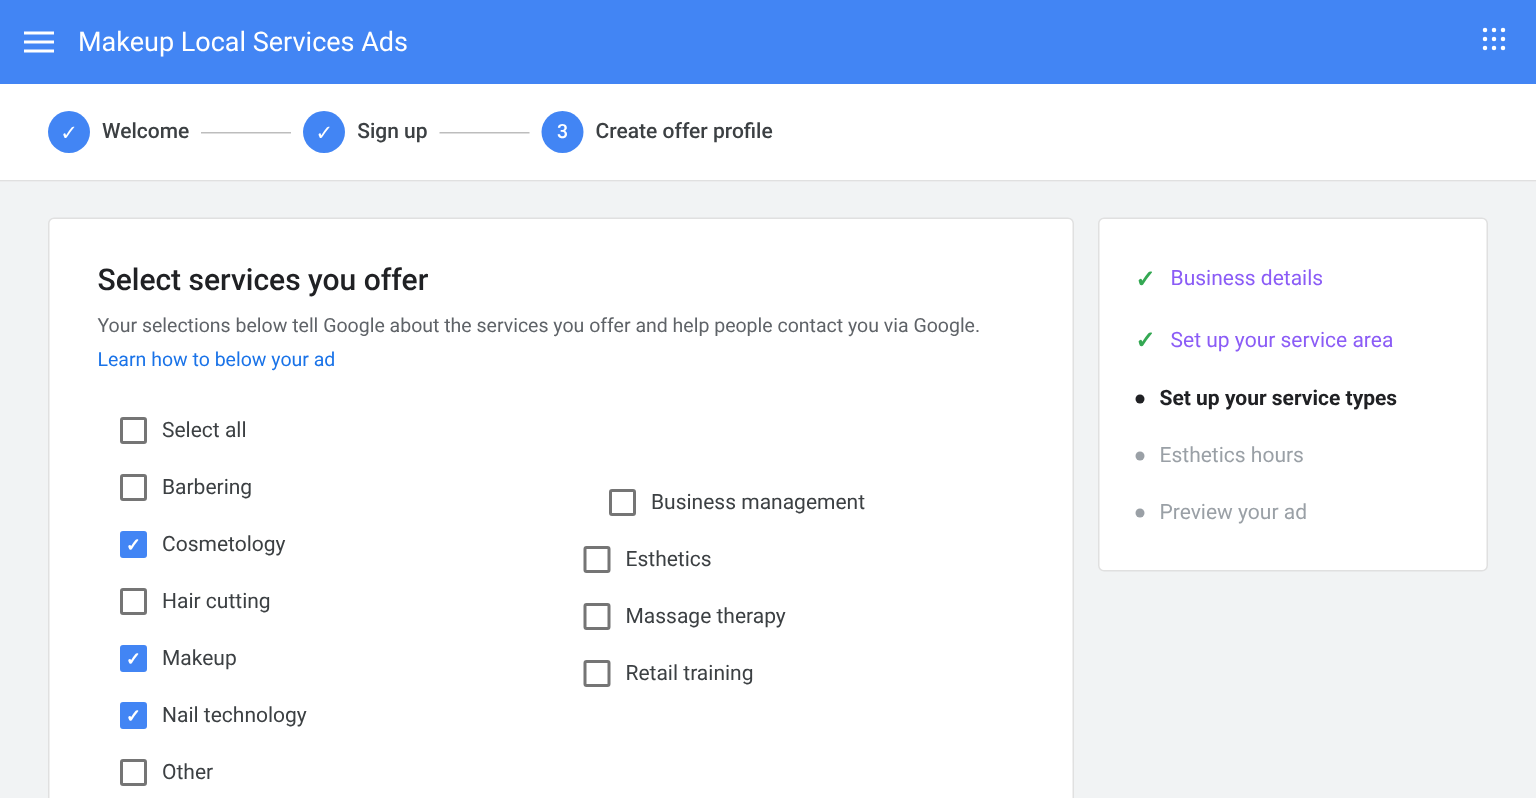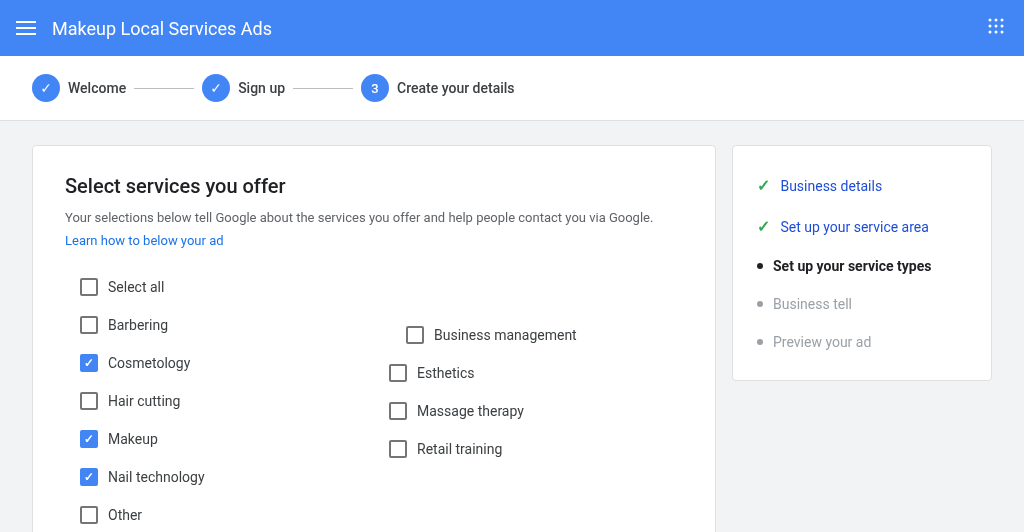--- a/index.html
+++ b/index.html
@@ -126,21 +126,21 @@
       display: flex;
       align-items: center;
       gap: 10px;
       padding: 10px 0;
       border-bottom: none;
     }
     .right-item:not(:last-child) { margin-bottom: 2px; }
     .right-check { color: #34a853; font-size: 16px; font-weight: bold; }
     .right-dot { width: 6px; height: 6px; border-radius: 50%; background: #202124; flex-shrink: 0; }
     .right-dot-gray { width: 6px; height: 6px; border-radius: 50%; background: #9aa0a6; flex-shrink: 0; }
-    .right-label { font-size: 14px; color: #1d4ed8; }
+    .right-label { font-size: 14px; color: #8b5cf6; }
     .right-label.active { font-weight: 700; color: #202124; text-align: center; }
     .right-label.inactive { color: #9aa0a6; }
   </style>
 </head>
 <body>
 
 <header class="header">
   <div class="header-left">
     <div class="hamburger-icon">
       <span></span>
@@ -170,21 +170,21 @@
     <span class="step-label">Welcome</span>
   </div>
   <div class="step-connector"></div>
   <div class="step">
     <div class="step-circle check"></div>
     <span class="step-label">Sign up</span>
   </div>
   <div class="step-connector"></div>
   <div class="step">
     <div class="step-circle">3</div>
-    <span class="step-label">Create your details</span>
+    <span class="step-label">Create offer profile</span>
   </div>
 </div>
 
 <div class="main-content">
 
   <div class="left-panel">
     <div class="panel-title">Select services you offer</div>
     <div class="panel-subtitle">Your selections below tell Google about the services you offer and help people contact you via Google.</div>
     <a class="learn-link">Learn how to below your ad</a>
 
@@ -251,21 +251,21 @@
     <div class="right-item">
       <span class="right-check">✓</span>
       <span class="right-label">Set up your service area</span>
     </div>
     <div class="right-item">
       <div class="right-dot"></div>
       <span class="right-label active">Set up your service types</span>
     </div>
     <div class="right-item">
       <div class="right-dot-gray"></div>
-      <span class="right-label inactive">Business tell</span>
+      <span class="right-label inactive">Esthetics hours</span>
     </div>
     <div class="right-item">
       <div class="right-dot-gray"></div>
       <span class="right-label inactive">Preview your ad</span>
     </div>
   </div>
 
 </div>
 
 </body></html>

